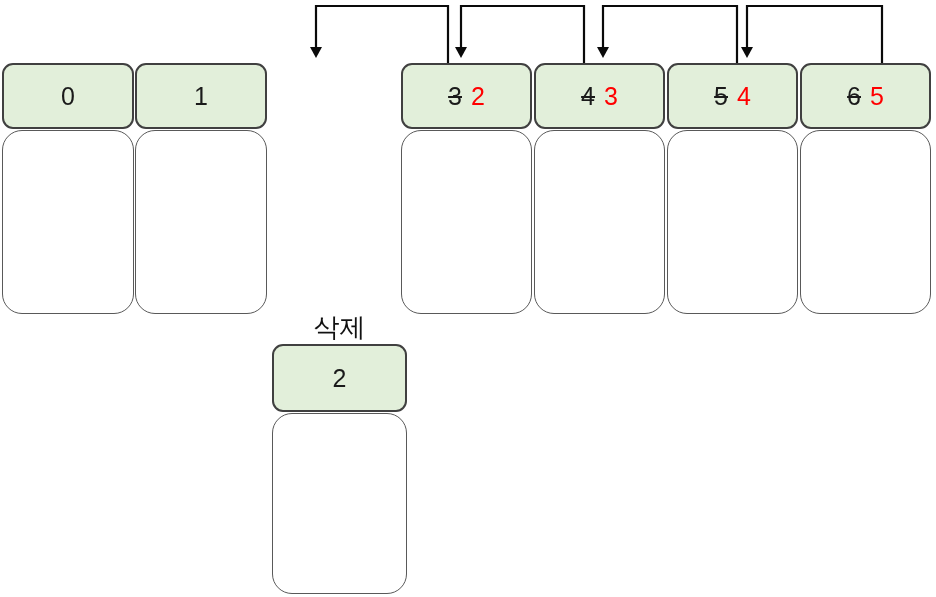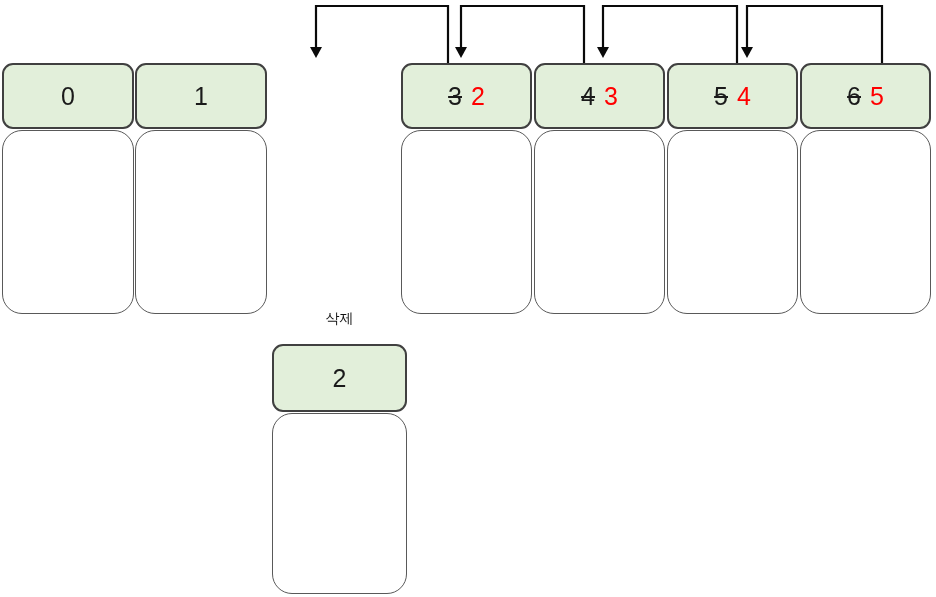--- a/index.html
+++ b/index.html
@@ -61,21 +61,21 @@
   }
   .new-index {
     color: var(--new-index-color, #ff0000);
   }
   .delete-label {
     position: absolute;
     left: 272px;
     top: 310px;
     width: 135px;
     text-align: center;
-    font-size: 14px;
+    font-size: 26px;
     color: #111111;
   }
 </style>
 </head>
 <body>
 
 <div class="canvas">
 
   <svg class="arrow-layer" viewBox="0 0 936 140" xmlns="http://www.w3.org/2000/svg">
     <defs>

